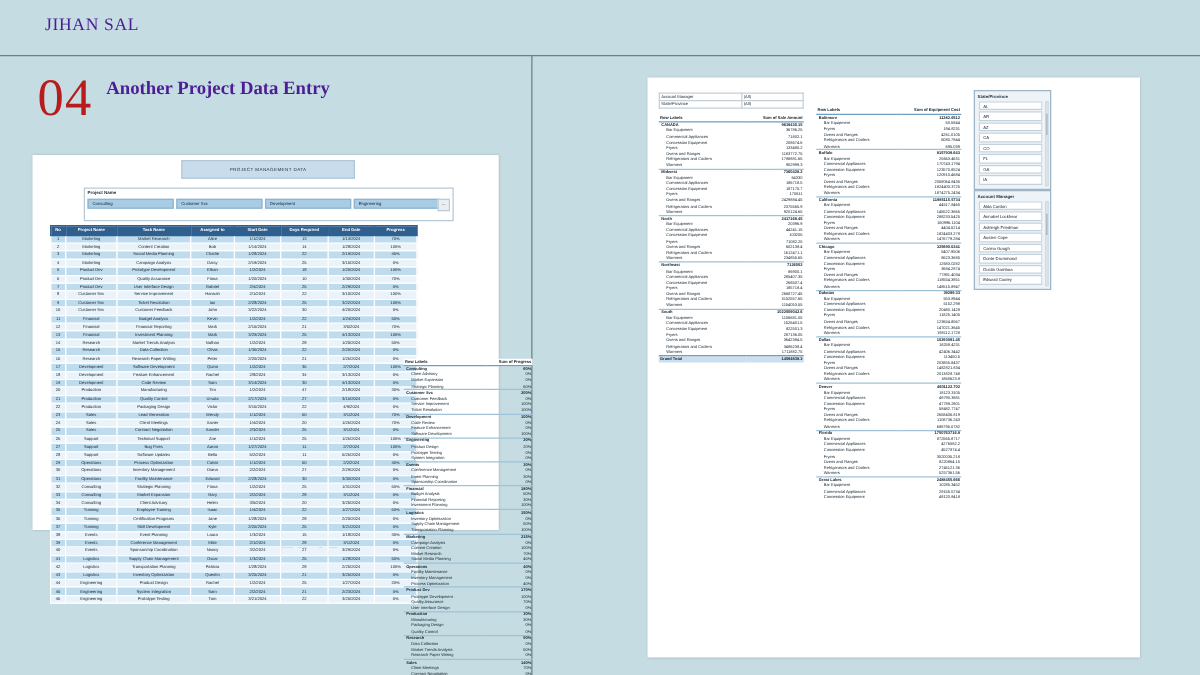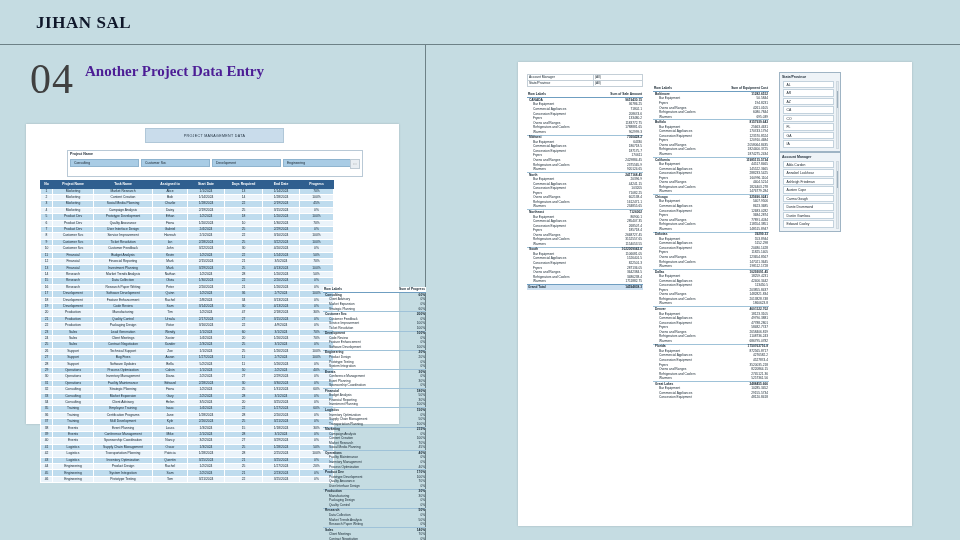--- a/index.html
+++ b/index.html
@@ -6,32 +6,32 @@
   body{
     width:960px;height:540px;overflow:hidden;
     background:#c5dce2;
     font-family:"Liberation Sans", sans-serif;
     position:relative;
   }
   
   .brand{
     position:absolute;left:36px;top:13px;
     font-family:"Liberation Serif", serif;
-    font-weight:700;font-size:17px;letter-spacing:.55px;color:#0f172a;
+    font-weight:400;font-size:14px;letter-spacing:.55px;color:#4c1d95;
   }
   .rule-top{
     position:absolute;left:0;top:44px;width:960px;height:1px;background:#6d8187;
   }
   .rule-vert{
     position:absolute;left:425px;top:44px;width:1px;height:496px;background:#6d8187;
   }
   .sect-num{
     position:absolute;left:30px;top:58px;
     font-family:"Liberation Serif", serif;
-    font-size:42px;line-height:42px;color:#404040;letter-spacing:1px;
+    font-size:42px;line-height:42px;color:#b91c1c;letter-spacing:1px;
   }
   .sect-title{
     position:absolute;left:85px;top:63px;width:190px;
     font-family:"Liberation Serif", serif;
     font-weight:700;font-size:15px;line-height:17px;color:#4c1d95;
   }
   .sig{
     position:absolute;
     font-family:"DejaVu Sans", sans-serif;
     font-size:16px;font-weight:600;color:#1a1a1a;letter-spacing:.5px;

